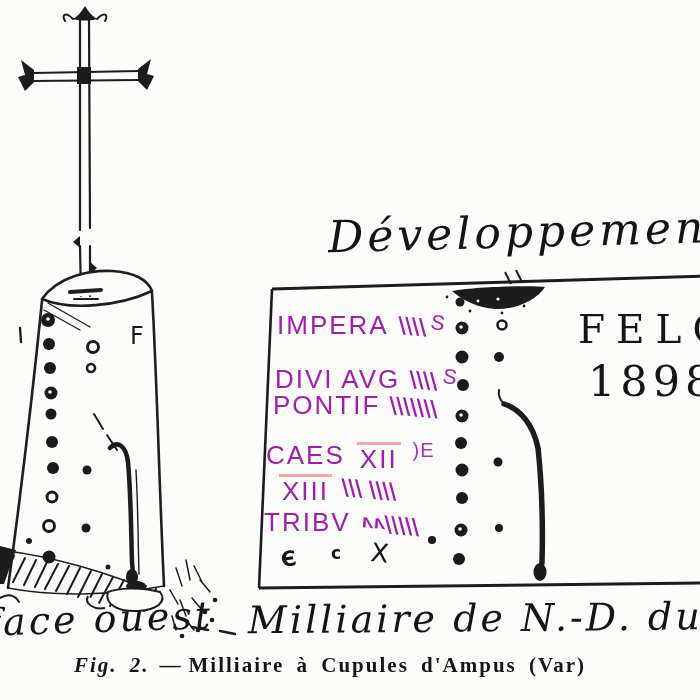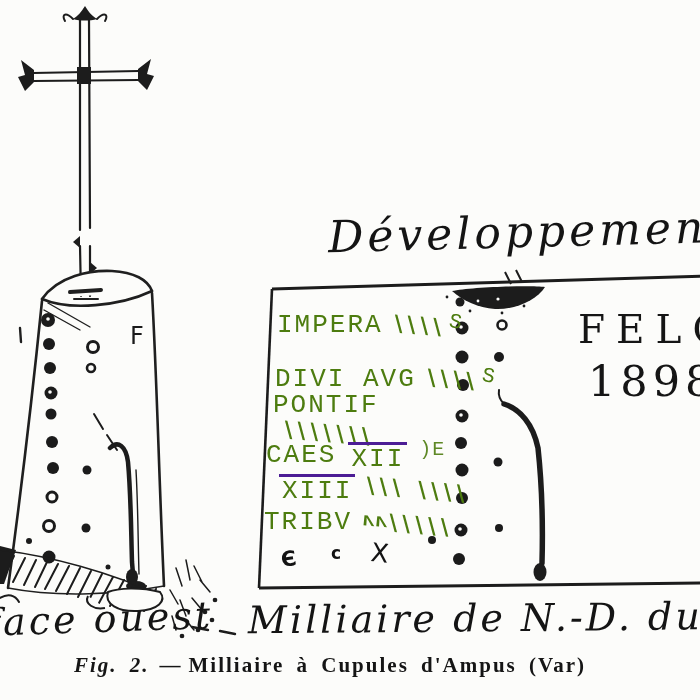--- a/index.html
+++ b/index.html
@@ -21,33 +21,33 @@
     white-space:nowrap;
     line-height:1;
   }
   .dev-title{left:328px;top:210px;font-size:44px;letter-spacing:4px;transform:rotate(-1.5deg);}
   .face-ouest{left:-14px;top:600px;font-size:38px;letter-spacing:3px;transform:rotate(-2deg);}
   .milliaire-caption{left:248px;top:599px;font-size:38px;letter-spacing:3px;transform:rotate(-0.5deg);}
 
   
   .insc-line{
     position:absolute;height:32px;display:flex;align-items:flex-start;
-    font-family:Liberation Mono, monospace;
-    font-size:26px;letter-spacing:2px;line-height:1;color:#4d7c0f;
+    font-family:Liberation Sans, sans-serif;
+    font-size:26px;letter-spacing:2px;line-height:1;color:#a21caf;
     white-space:pre;
   }
   .insc-line .word{display:inline-block;}
   .tally{
     display:inline-block;margin-left:10px;margin-top:2px;
     font-size:19px;font-weight:600;letter-spacing:1.5px;
     transform:rotate(5deg) skewX(20deg);transform-origin:left center;
     white-space:pre;
   }
   .suffix-s{display:inline-block;font-size:21px;margin-left:5px;transform:rotate(10deg);}
-  .numeral{display:inline-block;border-top:3px solid #4c1d95;padding:1px 3px 0 3px;margin-left:12px;}
+  .numeral{display:inline-block;border-top:3px solid #fca5a5;padding:1px 3px 0 3px;margin-left:12px;}
   .numeral.first{margin-left:0;}
   .suffix-de{display:inline-block;font-size:20px;margin-left:12px;margin-top:-2px;letter-spacing:1px;opacity:.9;}
   .bottom-mark{position:absolute;font-family:"DejaVu Sans", sans-serif;color:#131313;line-height:1;}
   .mark-e{left:281px;top:549px;font-size:21px;font-weight:600;transform:rotate(-8deg);}
   .mark-c{left:331px;top:545px;font-size:17px;font-weight:700;}
   .mark-x{left:371px;top:540px;font-size:26px;transform:rotate(6deg);}
 
   .mason-mark{
     position:absolute;left:578px;top:310px;
     font-family:"DejaVu Serif", serif;font-size:39px;letter-spacing:11px;
@@ -215,21 +215,21 @@
   <div class="insc-line" style="left:277px;top:312px;">
     <span class="word">IMPERA</span>
     <span class="tally">||||</span>
     <span class="suffix-s">S</span>
   </div>
   <div class="insc-line" style="left:275px;top:352px;margin-top:14px;">
     <span class="word">DIVI AVG</span>
     <span class="tally">||||</span>
     <span class="suffix-s">S</span>
   </div>
-  <div class="insc-line" style="left:273px;top:392px;flex-direction:column;">
+  <div class="insc-line" style="left:273px;top:392px;">
     <span class="word">PONTIF</span>
     <span class="tally">|||||||</span>
   </div>
   <div class="insc-line" style="left:266px;top:442px;">
     <span class="word">CAES</span>
     <span class="numeral">XII</span>
     <span class="suffix-de">)E</span>
   </div>
   <div class="insc-line" style="left:279px;top:474px;">
     <span class="numeral first">XIII</span>

